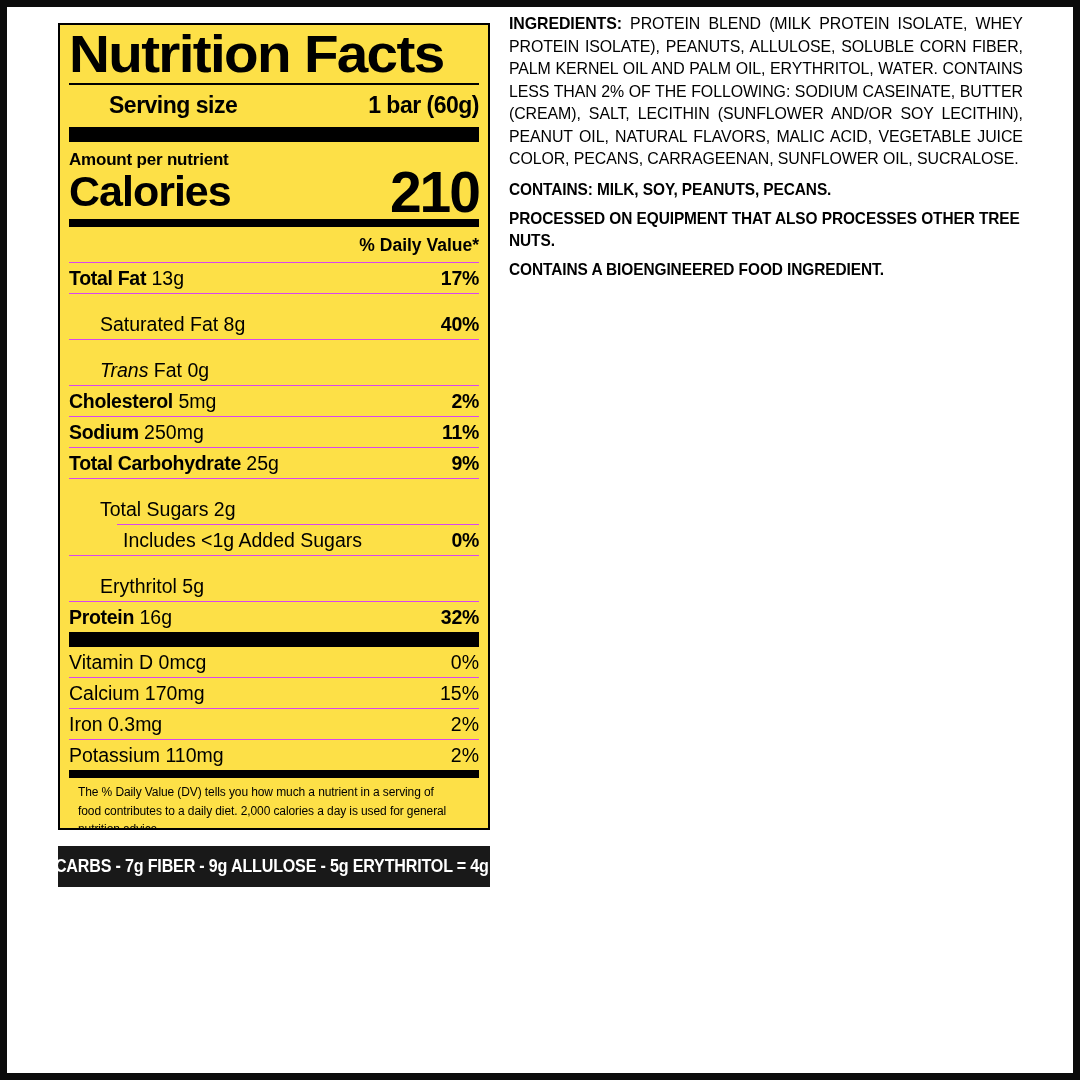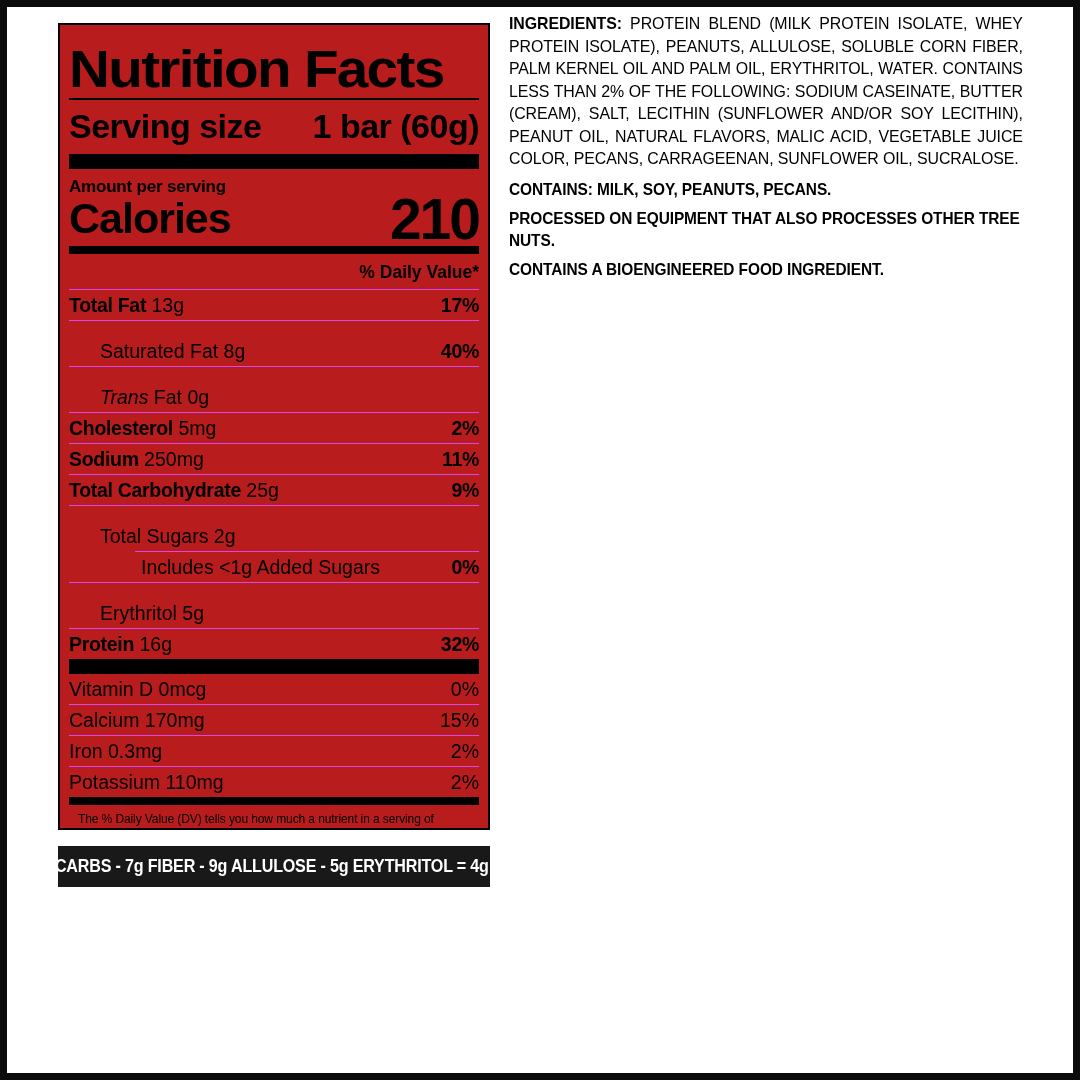--- a/index.html
+++ b/index.html
@@ -11,53 +11,53 @@
     position:relative;
   }
   .frame {
     position:absolute; left:0; top:0; width:1080px; height:1080px;
     border:7px solid #0b0b0b; pointer-events:none;
   }
 
   
   .panel {
     position:absolute; left:58px; top:23px; width:432px; height:807px;
-    border:2px solid #000; background:#b91c1c; padding:15px 9px;
+    border:2px solid #000; background:#fde047; padding:0 9px;
     overflow:hidden;
   }
   .nf-title {
     font-size:51px; font-weight:bold; letter-spacing:-1.5px;
     line-height:56px; margin-top:2px; white-space:nowrap;
     display:inline-block; transform:scaleX(1.11); transform-origin:left center;
   }
   .rule-title { border-top:2px solid #000; }
   .serving-row {
     display:flex; justify-content:space-between; align-items:flex-start;
-    font-weight:bold; font-size:34px; padding:7px 0 8px; letter-spacing:-0.5px;
+    font-weight:bold; font-size:23px; padding:7px 0 8px; letter-spacing:-0.5px;margin-left:40px;
   }
   .bar-thick { height:15px; background:#000; }
   .bar-med { height:8px; background:#000; }
   .aps { font-size:17px; font-weight:bold; margin-top:8px; letter-spacing:-0.2px; }
   .calories-row {
     display:flex; justify-content:space-between; align-items:flex-end;
     margin-top:-3px; padding-bottom:4px;
   }
   .cal-label { font-size:43px; font-weight:bold; letter-spacing:-1px; line-height:48px; }
   .cal-value { font-size:57px; font-weight:bold; letter-spacing:-2px; line-height:46px; }
   .dv-header { text-align:right; font-weight:bold; font-size:17.5px; padding:8px 0 6px; }
   .nf-row {
     display:flex; justify-content:space-between; align-items:baseline;
     border-top:1px solid #d946ef; padding:2.5px 0; font-size:19.5px; line-height:25px;
   }
   .nf-row .nm b { font-weight:bold; letter-spacing:-0.3px; }
   .nf-row .nm .it { font-style:italic; }
   .nf-row .val { font-weight:bold; letter-spacing:-0.3px; }
   .nf-row.reg .val { font-weight:normal; letter-spacing:0; }
   .ind1 .nm { padding-left:31px;margin-top:15px; }
-  .row-ind2 { margin-left:66px; }
+  .row-ind2 { margin-left:48px; }
   .row-ind2 .nm { padding-left:6px; }
   .footnote {
     font-size:12px; line-height:18.5px; padding:5px 22px 0 9px; letter-spacing:-0.1px;
   }
 
   
   .banner {
     position:absolute; left:58px; top:846px; width:432px; height:41px;
     background:#191919; display:flex; align-items:center; justify-content:center;
   }
@@ -89,21 +89,21 @@
   </div>
   <div class="rule-title"></div>
 
   <div class="serving-row">
     <span>Serving size</span>
     <span>1 bar (60g)</span>
   </div>
 
   <div class="bar-thick"></div>
 
-  <div class="aps">Amount per serving</div>
+  <div class="aps">Amount per nutrient</div>
 
   <div class="calories-row">
     <span class="cal-label">Calories</span>
     <span class="cal-value">210</span>
   </div>
 
   <div class="bar-med"></div>
 
   <div class="dv-header">% Daily Value*</div>
 

